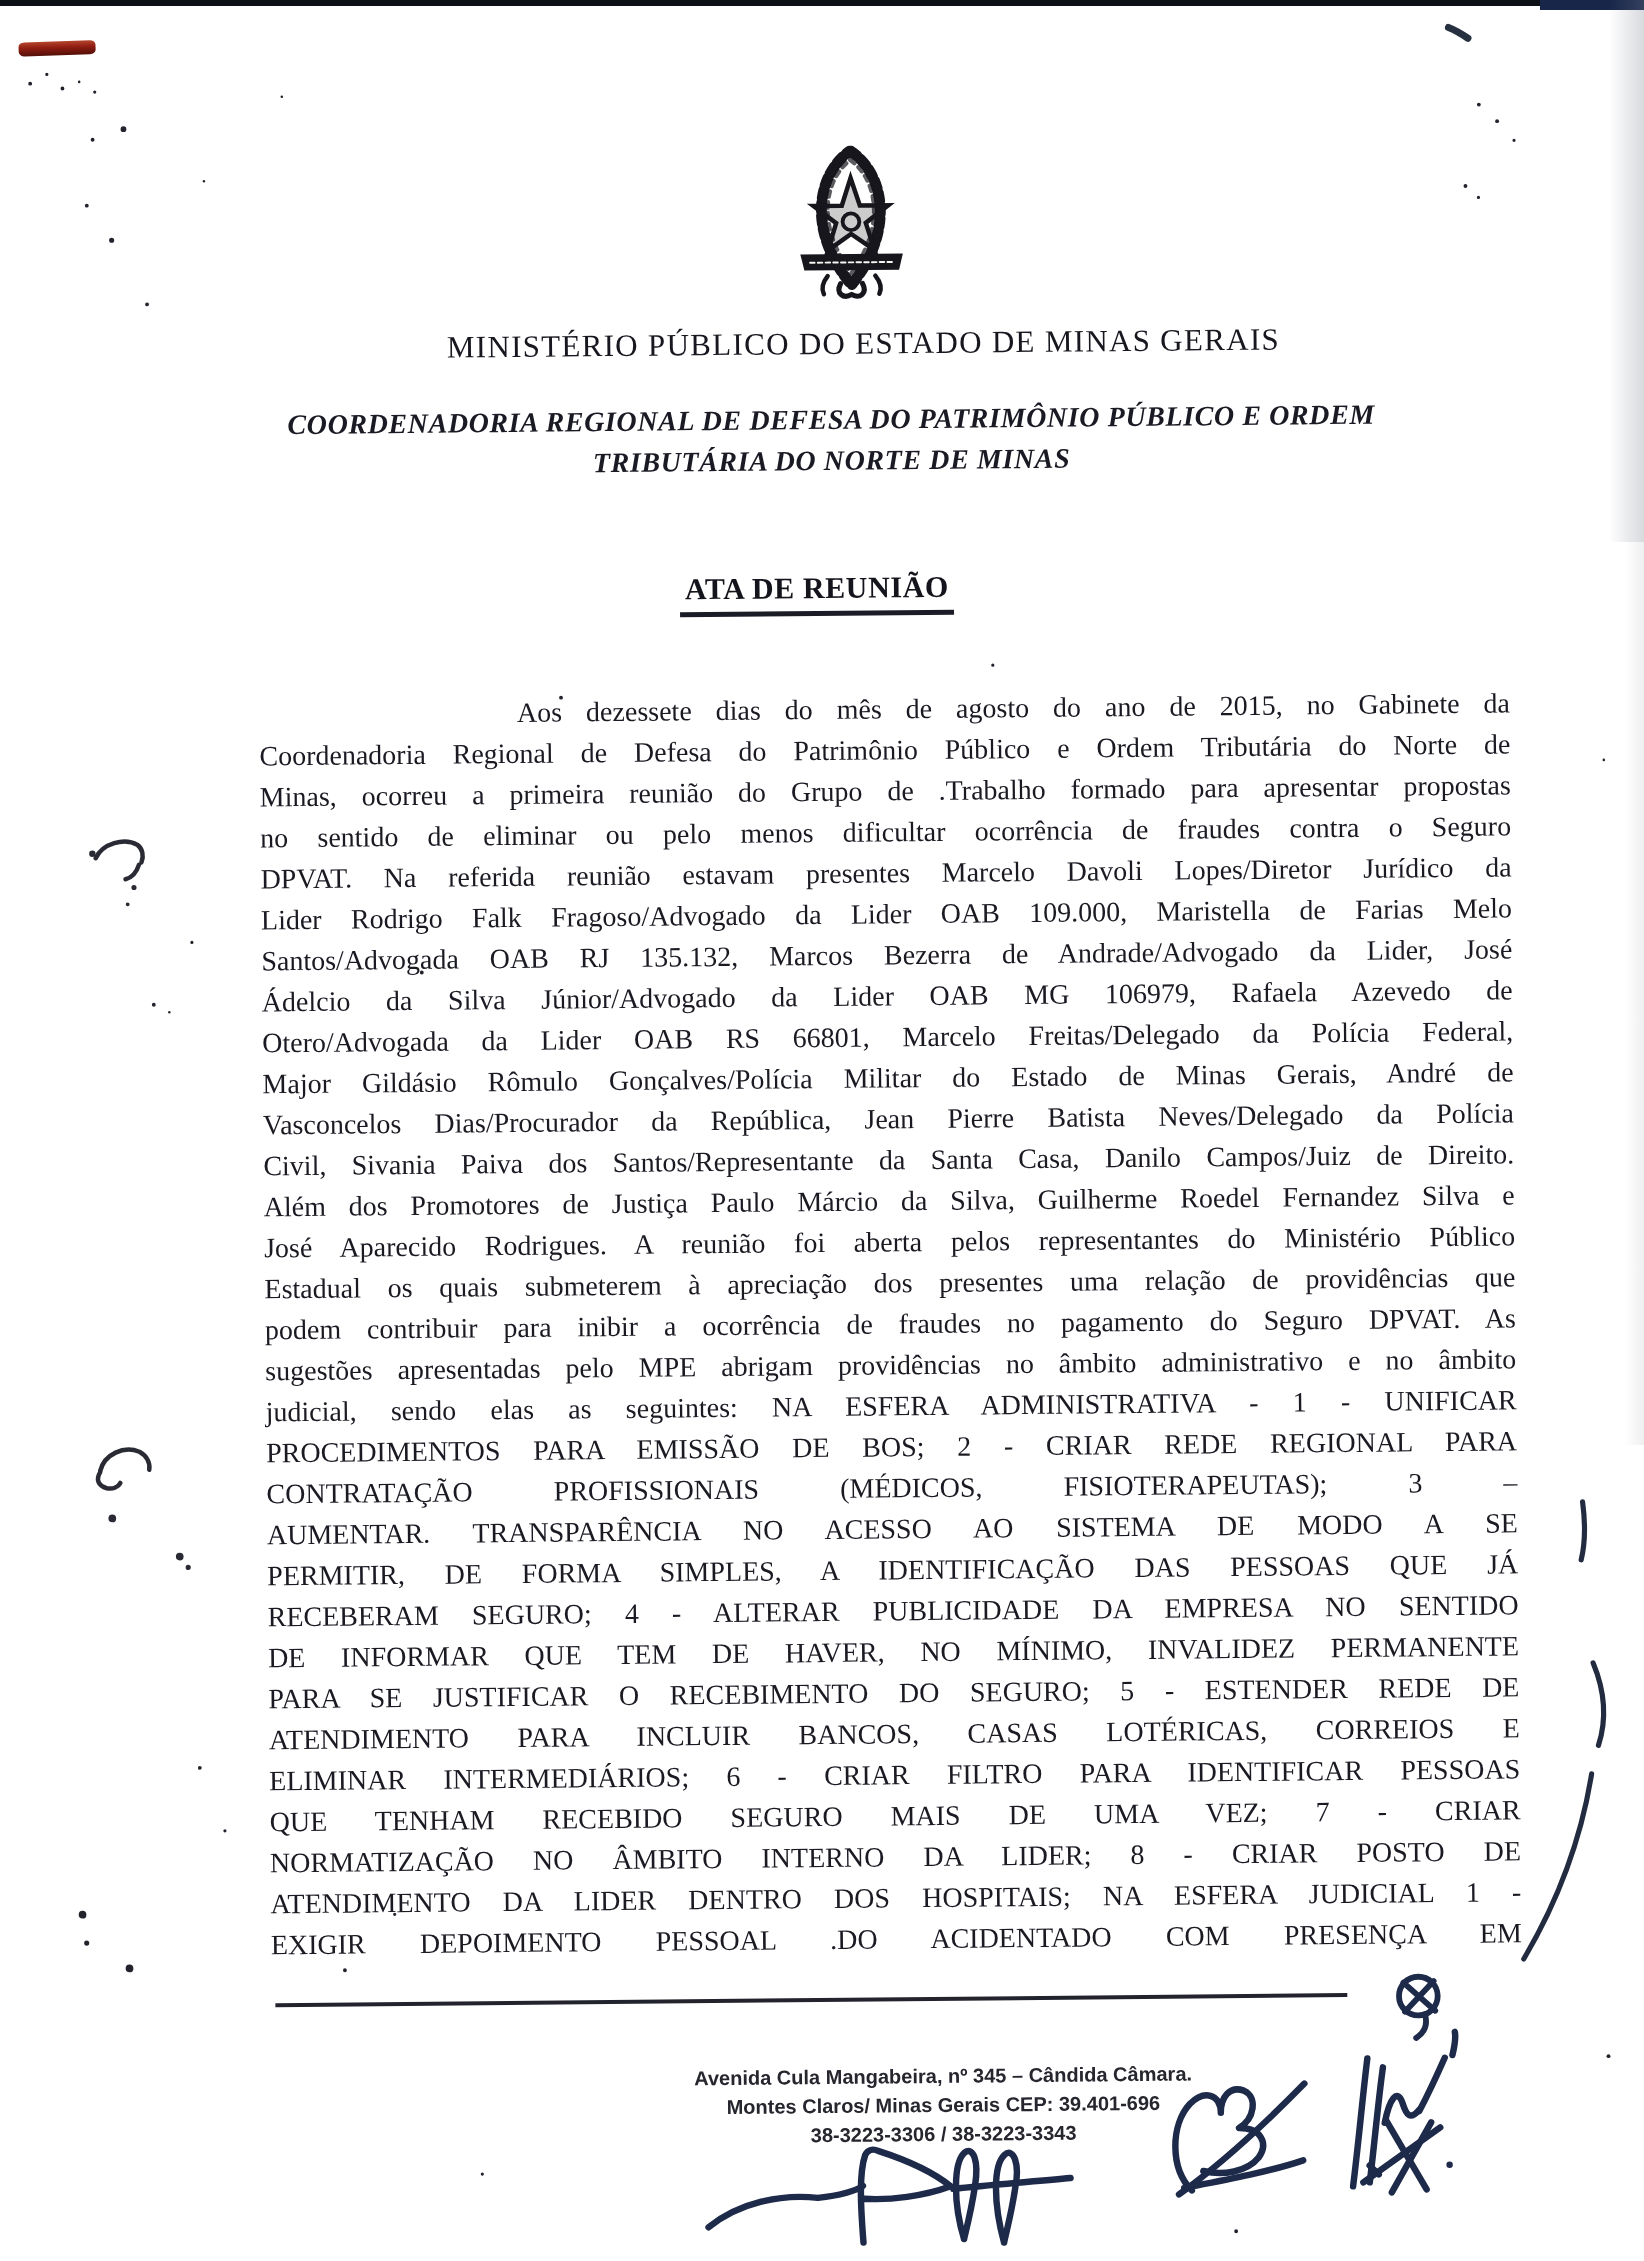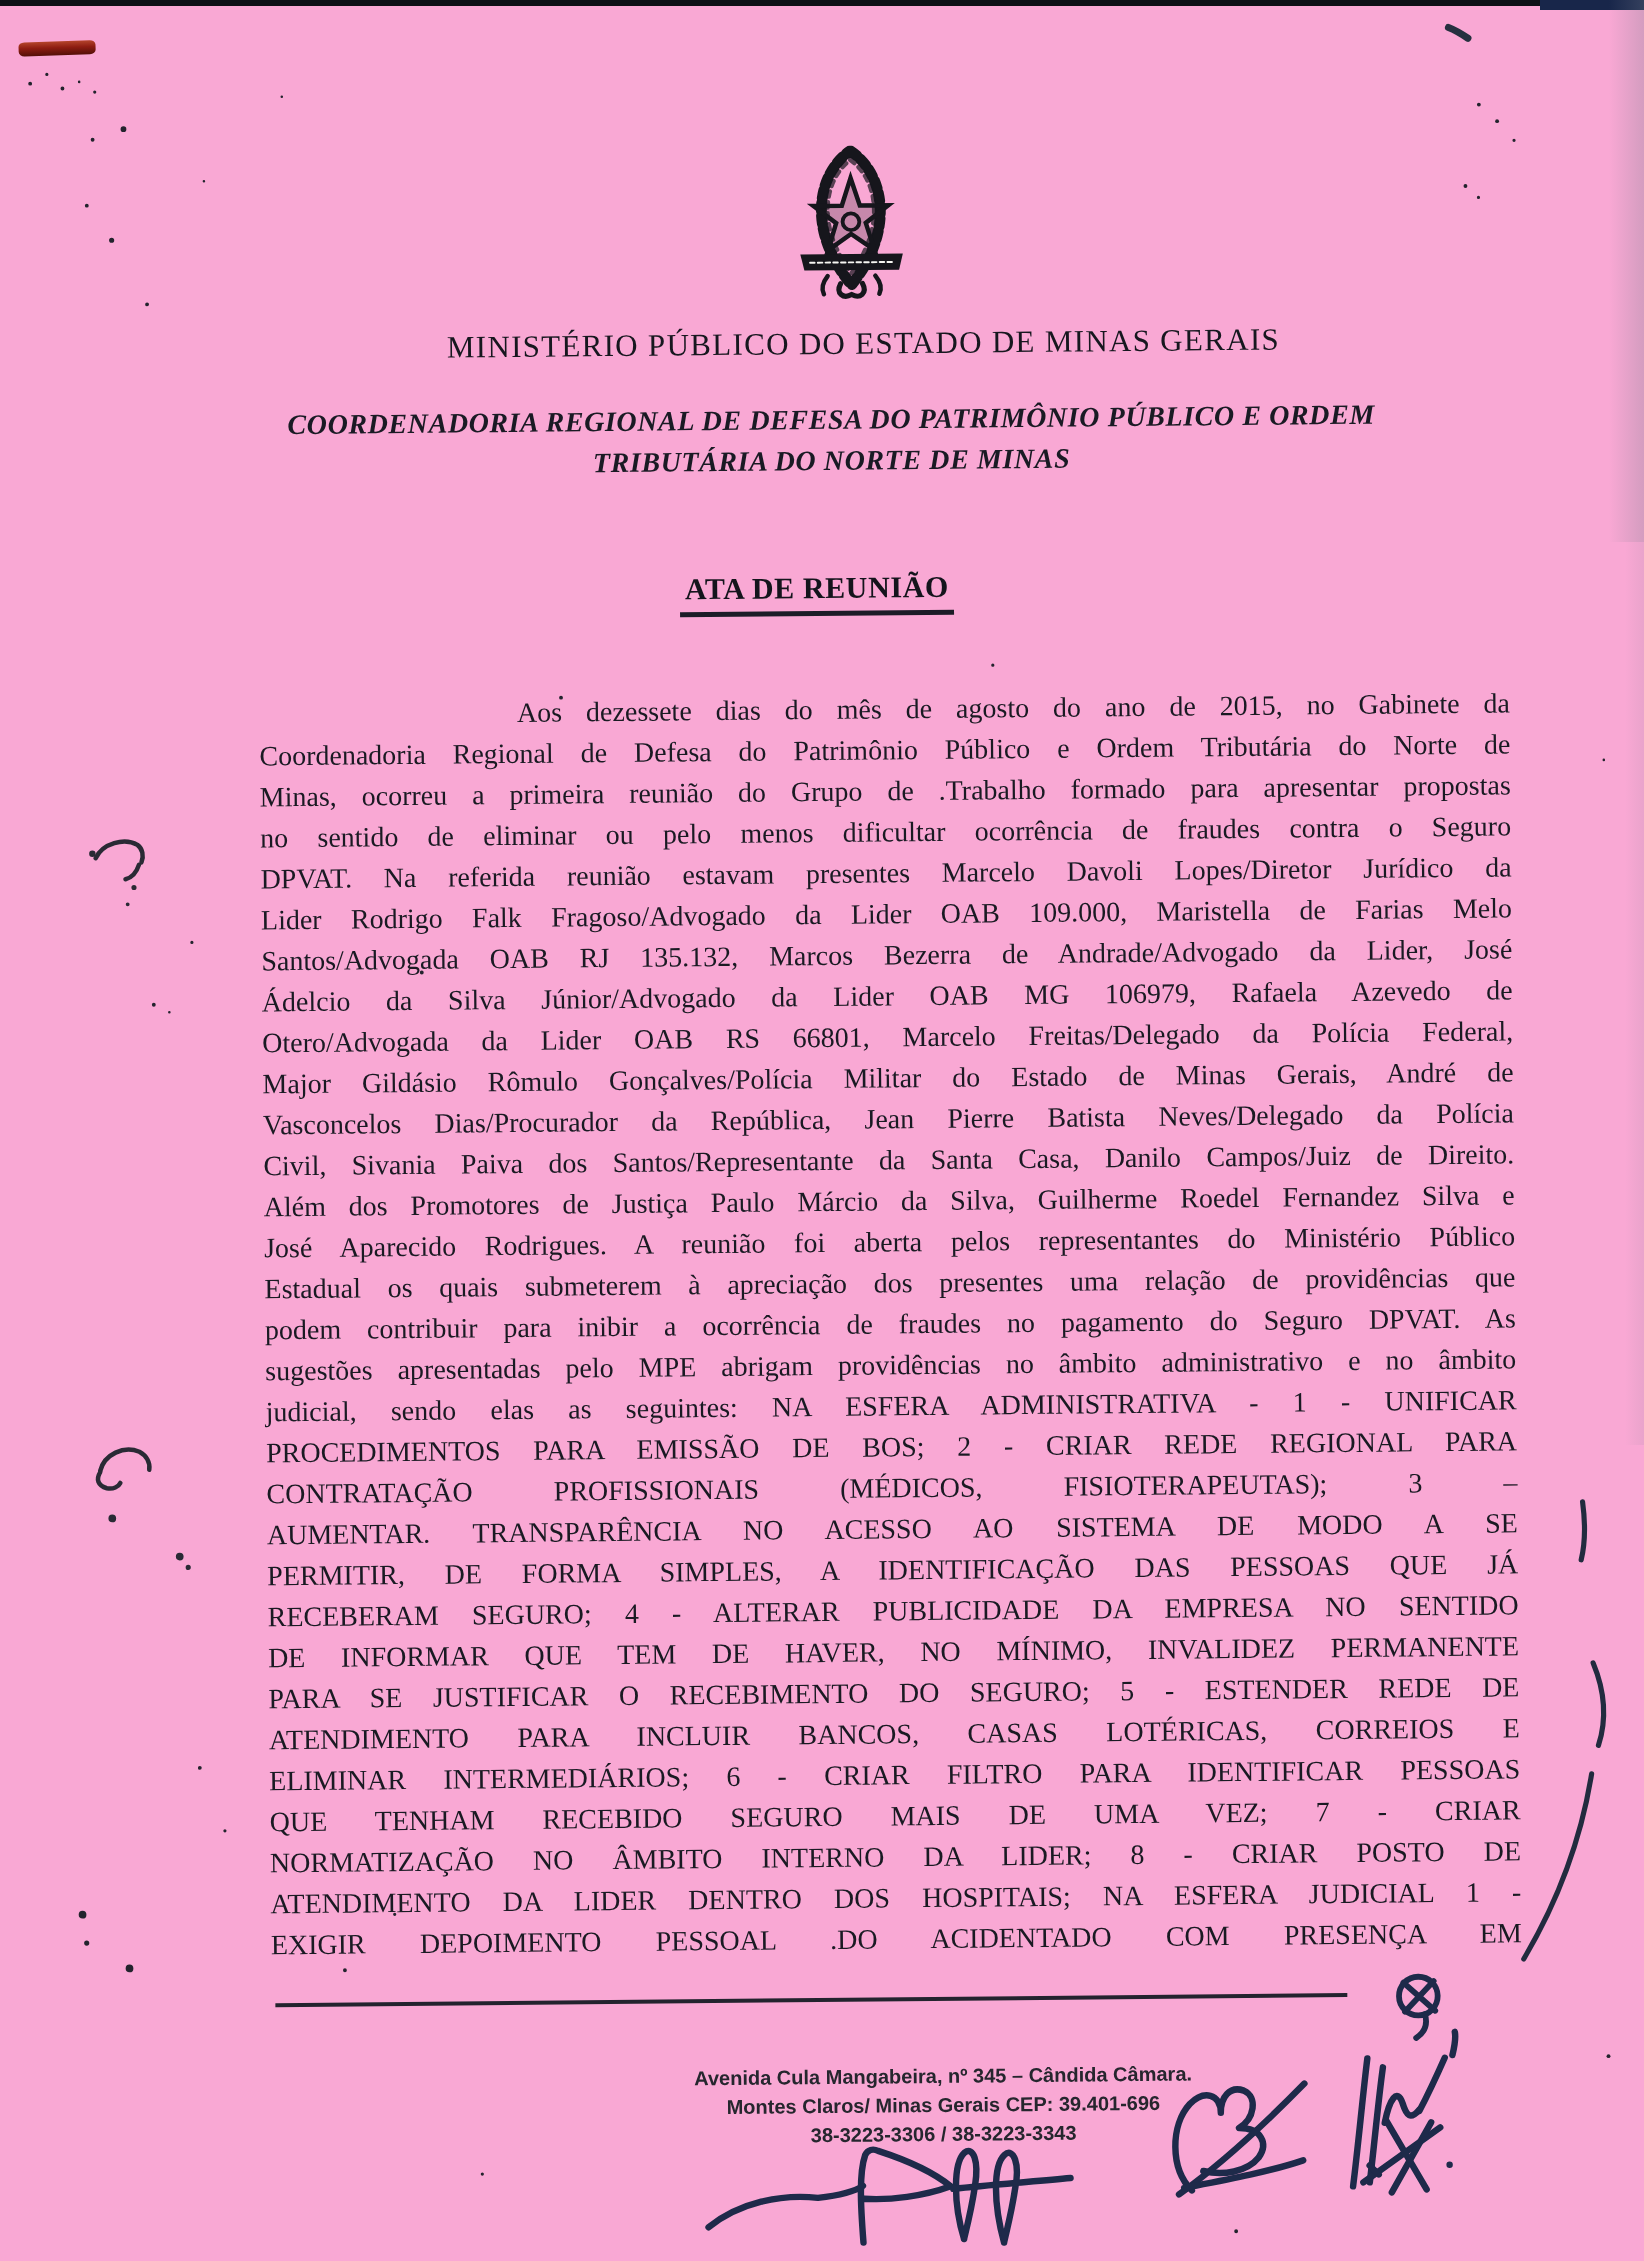--- a/index.html
+++ b/index.html
@@ -1,18 +1,18 @@
 <!DOCTYPE html>
 <html style="font-size:10.3px"><head>
 <meta charset="utf-8">
 <style>
   html,body{margin:0;padding:0;background:#d9d9d9;}
   .page{
     position:relative;width:1645px;height:2261px;margin:0 auto;
-    background:#f9a8d4;overflow:hidden;
+    background:#ffffff;overflow:hidden;
     font-family:"Liberation Serif",serif;color:#1b1b22;
   }
   .abs{position:absolute;}
   .tilt{position:absolute;left:0;top:0;width:1645px;height:2261px;
         transform:rotate(-0.55deg);transform-origin:50% 50%;}
   
   .scan-top{left:0;top:0;width:1645px;height:5.8px;background:#0d1016;}
   .scan-top-right{left:1540px;top:0;width:104px;height:10.3px;background:#18264a;}
   .edge-right{left:1609px;top:0;width:36px;height:542px;
     background:linear-gradient(to left,rgba(122,128,142,.30),rgba(122,128,142,0));}

